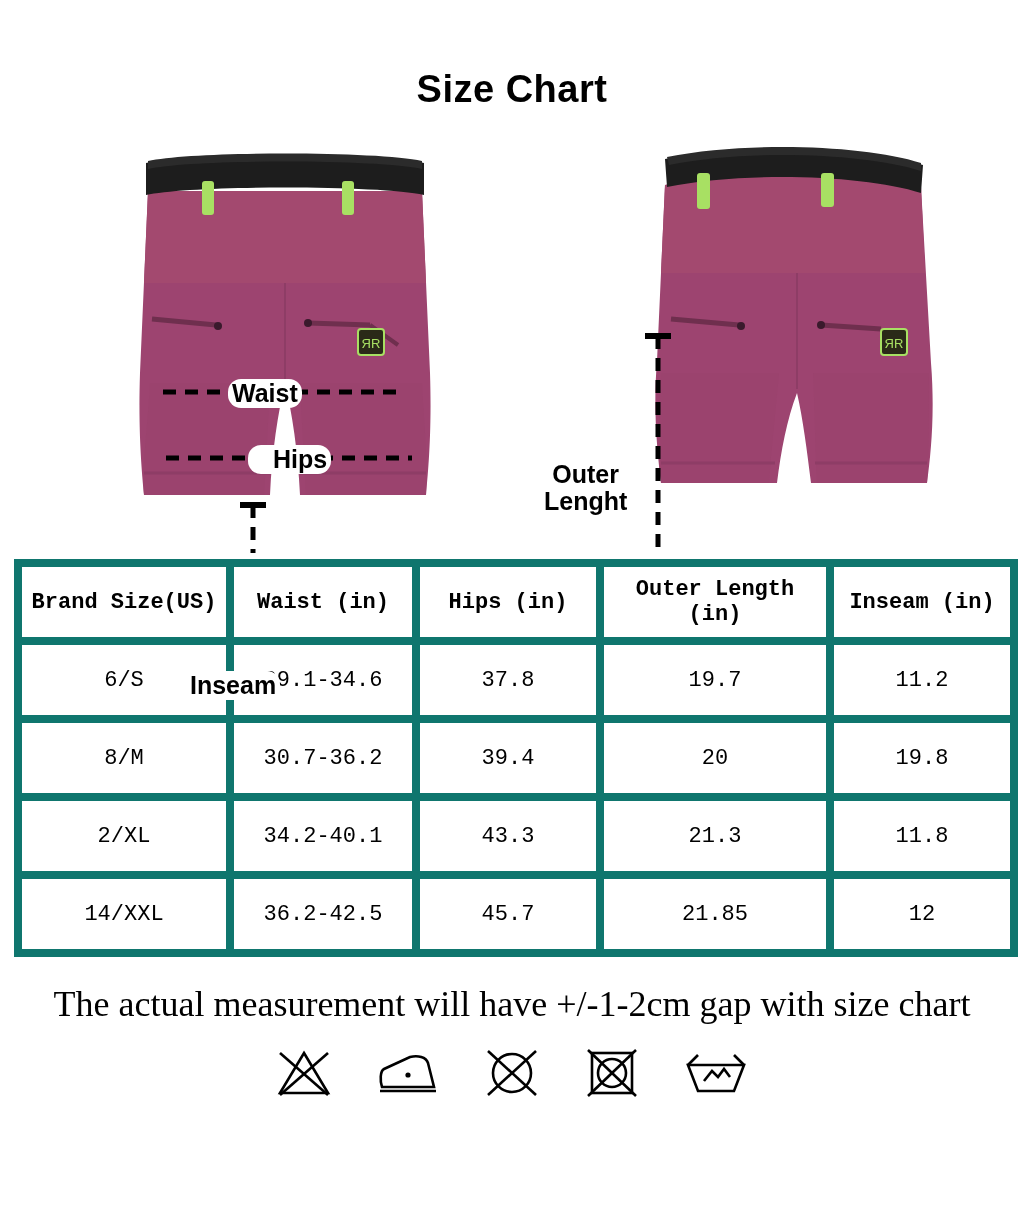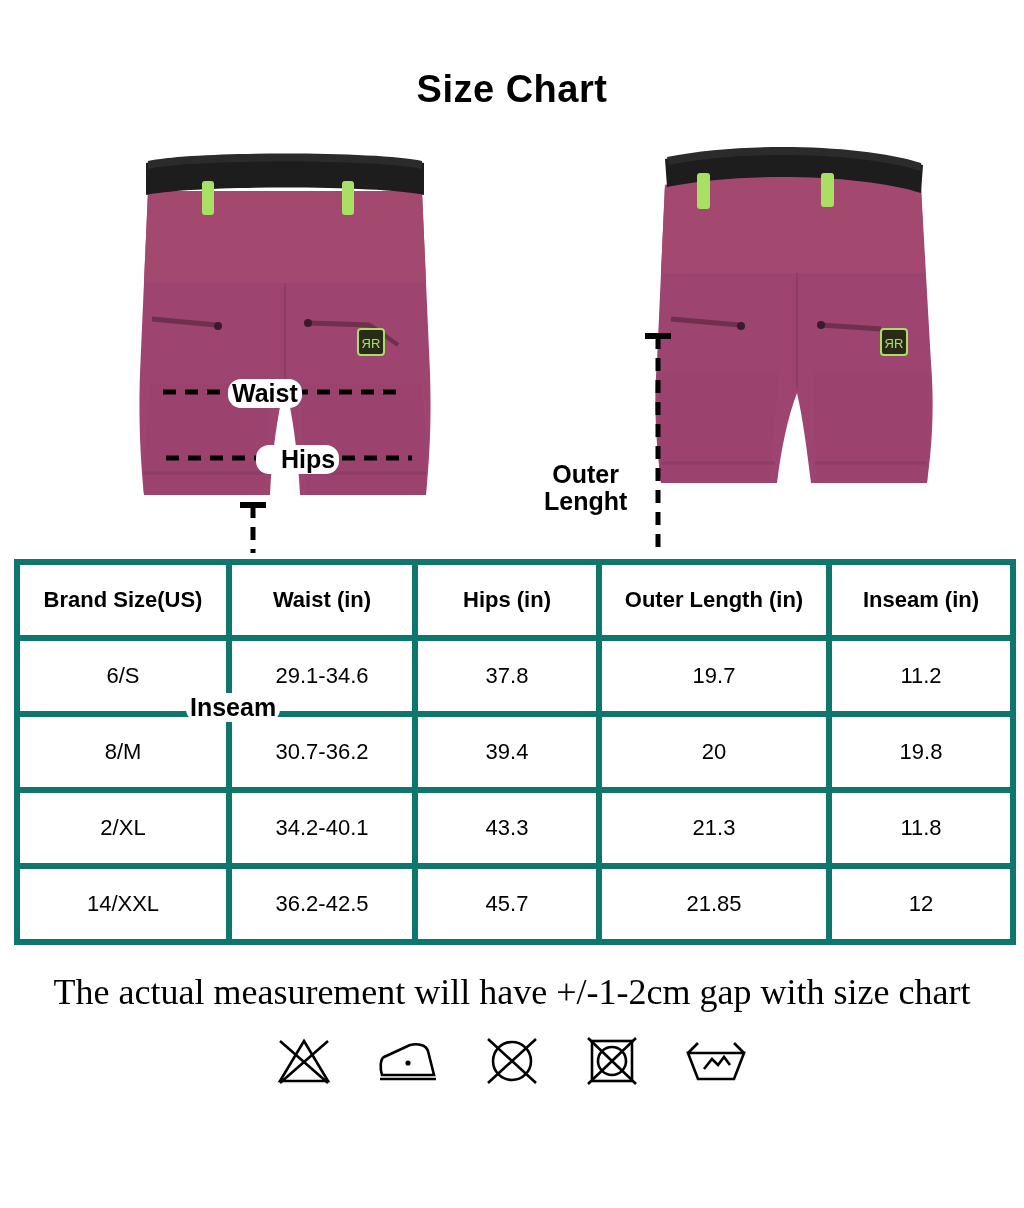--- a/index.html
+++ b/index.html
@@ -49,45 +49,45 @@
     font-size: 25px;
     font-weight: bold;
     font-family: "Liberation Sans", sans-serif;
     color: #000;
     background: #ffffff;
     padding: 0 4px;
     white-space: nowrap;
     border-radius: 13px;
   }
   .lbl-waist { left: 228px; top: 246px; }
-  .lbl-hips  { left: 256px; top: 312px; padding-left: 25px; }
-  .lbl-inseam{ left: 186px; top: 538px; margin-top: 22px; }
+  .lbl-hips  { left: 248px; top: 312px; padding-left: 25px; }
+  .lbl-inseam{ left: 186px; top: 538px; }
   .lbl-outer {
     left: 540px; top: 328px;
     line-height: 1.08;
     text-align: center;
     background: transparent;
   }
 
   
   .table-wrap {
     margin: 6px 14px 0 14px;
   }
   table.size-table {
     width: 996px;
     border-collapse: collapse;
     table-layout: fixed;
   }
   table.size-table th,
   table.size-table td {
-    border: 6px solid #0f766e;
+    border: 8px solid #0f766e;
     text-align: center;
     font-size: 22px;
     height: 68px;
-    font-family: Liberation Sans, sans-serif;
+    font-family: Liberation Mono, monospace;
     color: #000;
   }
   table.size-table th {
     font-weight: bold;
     font-size: 22px;
   }
   table.size-table td {
     font-weight: normal;
   }
   col.c0 { width: 212px; }

